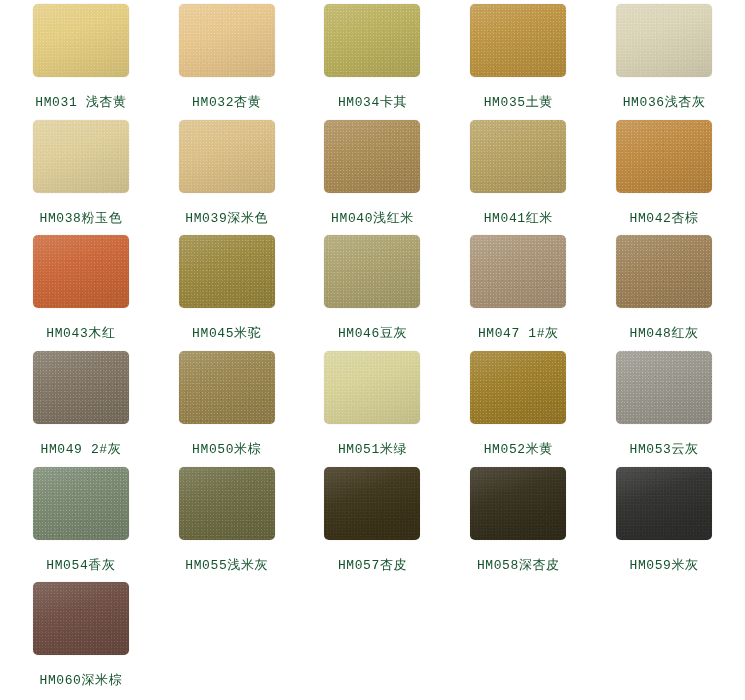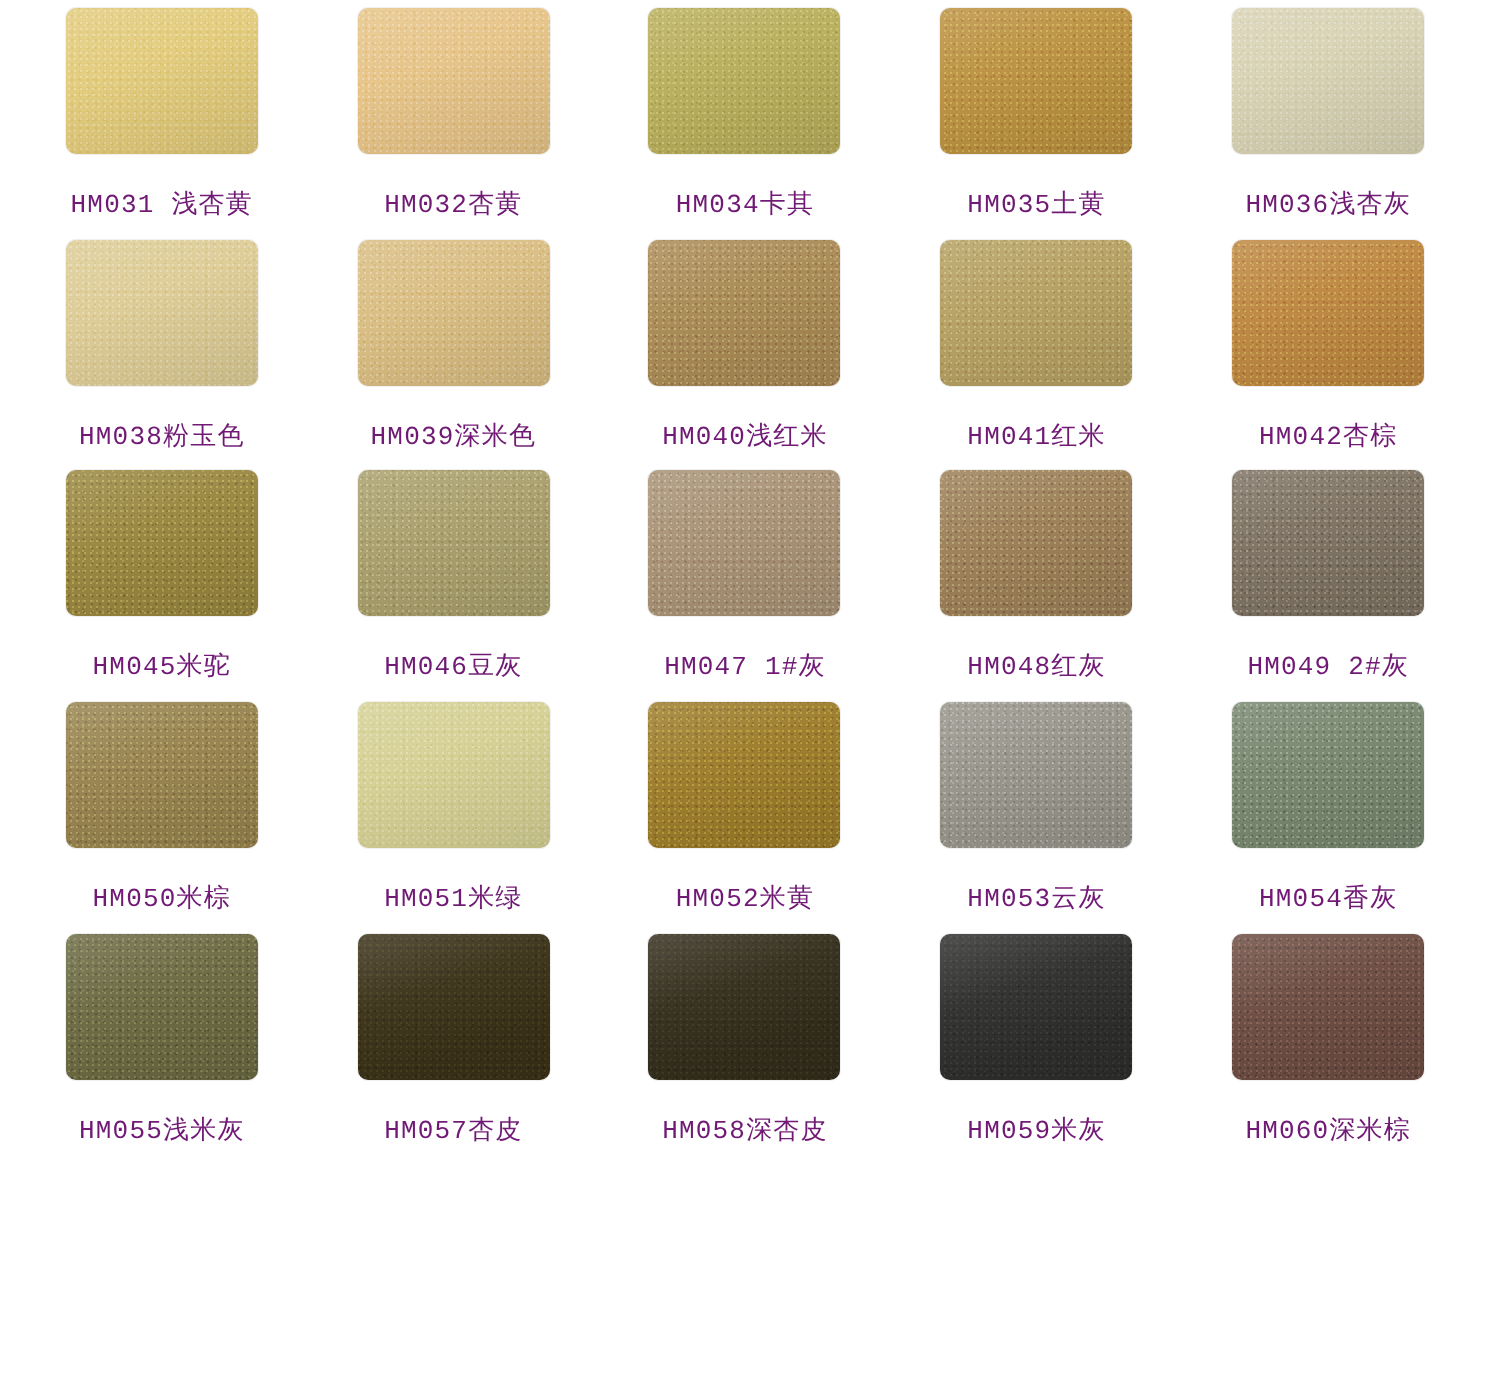--- a/index.html
+++ b/index.html
@@ -53,21 +53,21 @@
   }
   .swatch-chip .sheen {
     position: absolute;
     top: 0; left: 0; right: 0; bottom: 0;
     background: linear-gradient(160deg, rgba(255,255,255,0.16) 0%, rgba(255,255,255,0.03) 38%, rgba(0,0,0,0.05) 72%, rgba(0,0,0,0.10) 100%);
   }
   .swatch-label {
     margin-top: 16px;
     font-size: 13px;
     letter-spacing: 0.6px;
-    color: #701a75;
+    color: #14532d;
     white-space: nowrap;
     font-family: "Liberation Mono", "DejaVu Sans Mono", monospace;
   }
 </style>
 </head>
 <body>
 
 <div id="swatch-grid">
     <div class="swatch-cell">
       <div class="swatch-chip" style="background-color: rgb(226, 203, 124);">
@@ -133,20 +133,27 @@
       <div class="swatch-label">HM041红米</div>
     </div>
     <div class="swatch-cell">
       <div class="swatch-chip" style="background-color: rgb(189, 135, 65);">
         <div class="grain" style="background-position: 2px 1px, 0px 1px, 3px 0px, 2px 0px;"></div>
         <div class="sheen"></div>
       </div>
       <div class="swatch-label">HM042杏棕</div>
     </div>
     <div class="swatch-cell">
+      <div class="swatch-chip" style="background-color: rgb(201, 100, 55);">
+        <div class="grain" style="background-position: 0px 2px, 1px 2px, 4px 1px, 3px 1px;"></div>
+        <div class="sheen"></div>
+      </div>
+      <div class="swatch-label">HM043木红</div>
+    </div>
+    <div class="swatch-cell">
       <div class="swatch-chip" style="background-color: rgb(152, 134, 64);">
         <div class="grain" style="background-position: 2px 4px, 3px 1px, 1px 3px, 5px 3px;"></div>
         <div class="sheen"></div>
       </div>
       <div class="swatch-label">HM045米驼</div>
     </div>
     <div class="swatch-cell">
       <div class="swatch-chip" style="background-color: rgb(169, 159, 108);">
         <div class="grain" style="background-position: 0px 0px, 0px 2px, 2px 0px, 0px 4px;"></div>
         <div class="sheen"></div>

